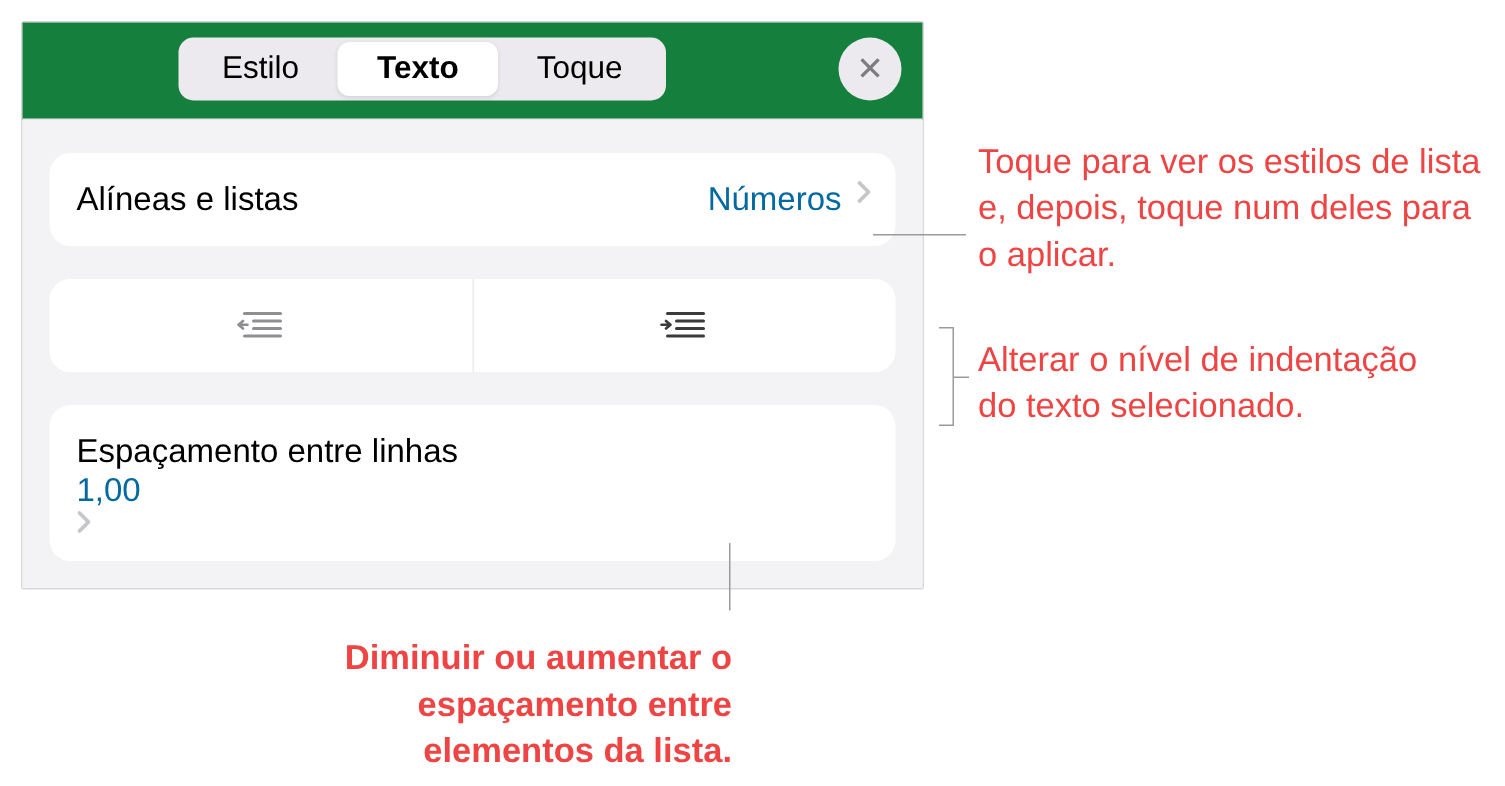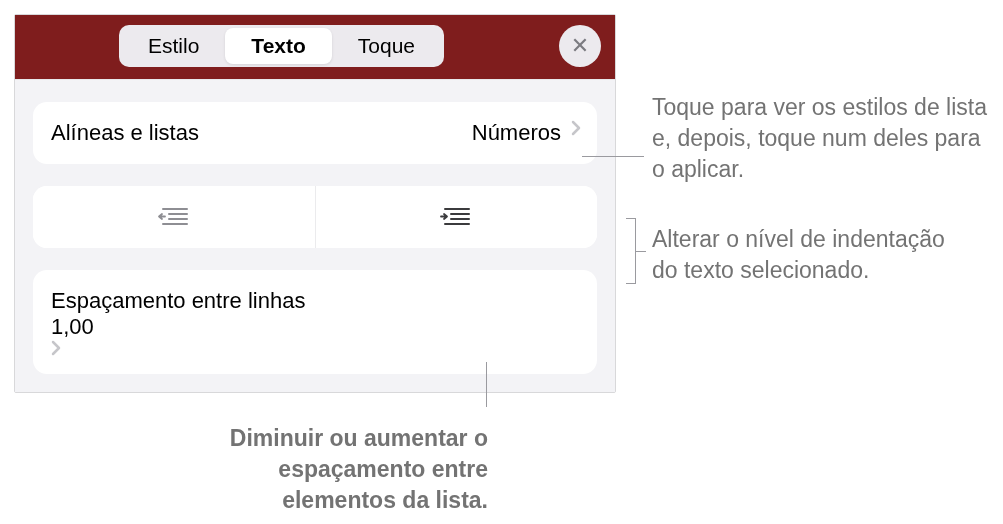--- a/index.html
+++ b/index.html
@@ -22,21 +22,21 @@
       width: 602px;
       background: #f7f7f9;
       border: 1px solid #d8d8da;
       border-radius: 2px;
     }
     .header {
       display: flex;
       align-items: center;
       padding: 10px 14px 12px 14px;
       border-bottom: 1px solid #e8e8ea;
-      background: #7f1d1d;
+      background: #15803d;
     }
     .segmented {
       display: flex;
       background: #eceaee;
       border-radius: 10px;
       padding: 3px;
       flex: 0 0 auto;
       margin-left: 90px;
     }
     .segment {
@@ -86,21 +86,21 @@
       cursor: pointer;
     }
     .row:last-child {
       margin-bottom: 0;
       flex-direction: column;
     }
     .row-label {
       flex: 1;
     }
     .row-value {
-      color: #000000;
+      color: #0369a1;
       font-size: 22px;
       margin-right: 10px;
     }
     .chevron {
       color: #c6c6ca;
       font-size: 18px;
     }
     .indent-row {
       background: #fff;
       border-radius: 14px;
@@ -119,21 +119,21 @@
       border: none;
       color: #3b3b3d;
     }
     .indent-btn:first-child {
       border-right: 1px solid #ebebed;
     }
     .callout {
       position: absolute;
       font-size: 23px;
       line-height: 1.35;
-      color: #737373;
+      color: #ef4444;
     }
     .callout1 {
       top: 92px;
       left: 652px;
       width: 340px;
     }
     .callout2 {
       top: 224px;
       left: 652px;
       width: 300px;

